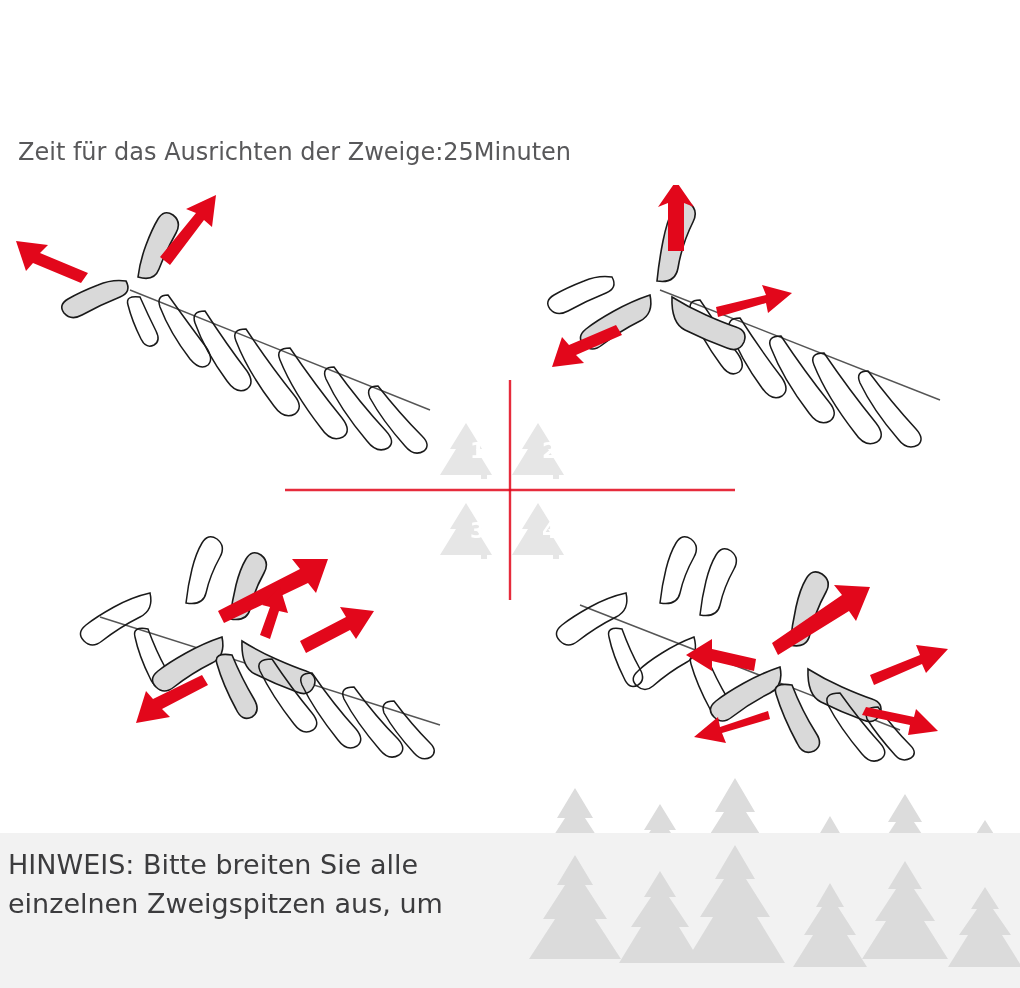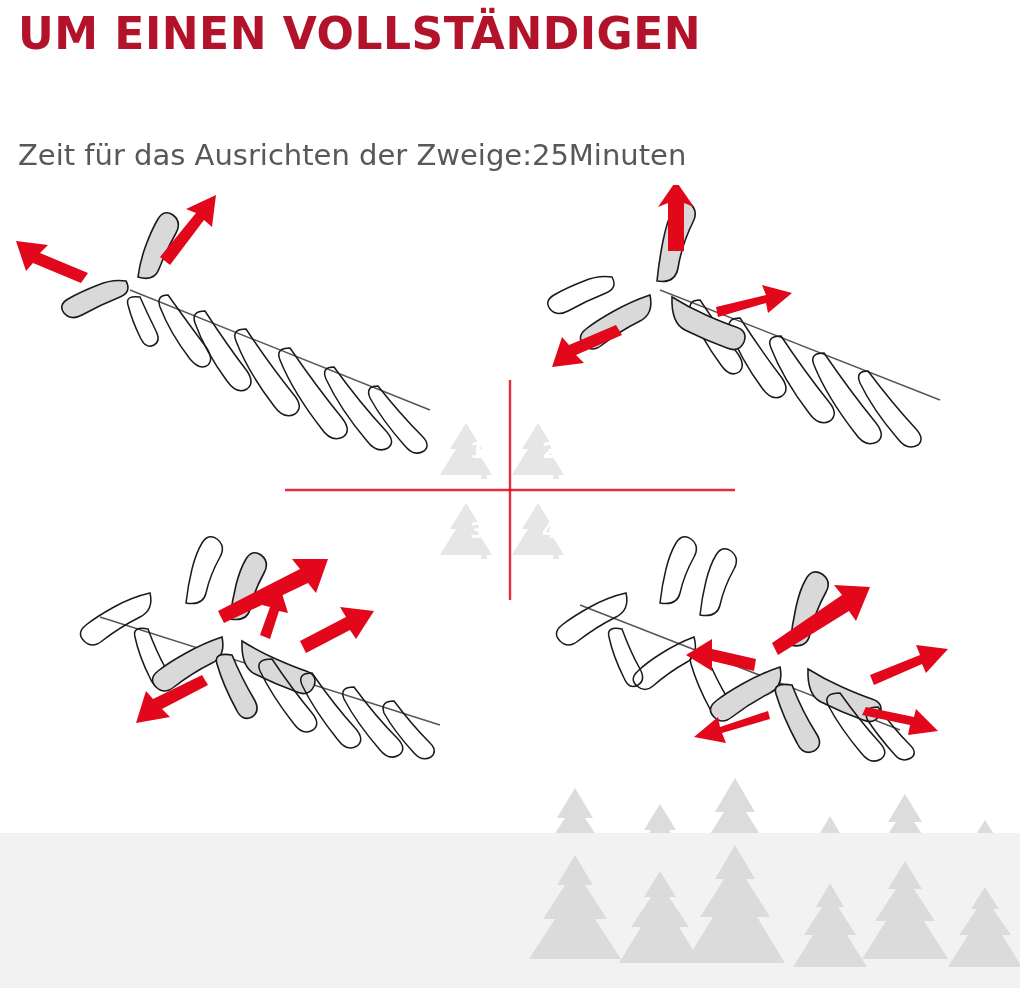--- a/index.html
+++ b/index.html
@@ -28,21 +28,21 @@
     line-height: 1.18;
     font-weight: 700;
     letter-spacing: 0.5px;
     white-space: nowrap;
   }
   .subtitle {
     position: absolute;
     left: 18px;
     top: 138px;
     color: #58585a;
-    font-size: 29px;
+    font-size: 24px;
     font-weight: 400;
     white-space: nowrap;
   }
 
   
   .diagram {
     position: absolute;
     left: 0;
     top: 185px;
     width: 1020px;
@@ -87,21 +87,20 @@
     top: 760px;
     width: 1020px;
     height: 140px;
     pointer-events: none;
   }
 </style>
 </head>
 <body>
 
 <div class="headline">
-  <div class="line">UM EINEN VOLLSTÄNDIGEN</div>
 </div>
 <div class="subtitle">Zeit für das Ausrichten der Zweige:25Minuten</div>
 
 <div class="diagram">
   <svg width="1020" height="620" viewBox="0 0 1020 620" xmlns="http://www.w3.org/2000/svg">
     <defs>
       <marker id="noop"></marker>
       <g id="branchGray">
         <rect x="-7" y="-26" width="14" height="52" rx="6" fill="#d9d9d9" stroke="#1a1a1a" stroke-width="1.6"></rect>
       </g>
@@ -264,13 +263,15 @@
       <path d="M660 16 l16 26 h-7 l20 30 h-10 l22 36 h-82 l22 -36 h-10 l20 -30 h-7z" transform="translate(0,72)"></path>
       <path d="M735 -10 l20 34 h-9 l24 38 h-13 l28 46 h-100 l28 -46 h-13 l24 -38 h-9z" transform="translate(0,72)"></path>
       <path d="M830 28 l14 24 h-6 l18 28 h-9 l20 32 h-74 l20 -32 h-9 l18 -28 h-6z" transform="translate(0,72)"></path>
       <path d="M905 6 l17 28 h-8 l21 32 h-11 l24 38 h-86 l24 -38 h-11 l21 -32 h-8z" transform="translate(0,72)"></path>
       <path d="M985 32 l14 22 h-6 l18 26 h-9 l20 32 h-74 l20 -32 h-9 l18 -26 h-6z" transform="translate(0,72)"></path>
     </g>
   </svg>
 </div>
 
 <div class="note">
+  <span>HINWEIS: Bitte breiten Sie alle</span>
+  <span>einzelnen Zweigspitzen aus, um</span>
 </div>
 
 </body></html>

